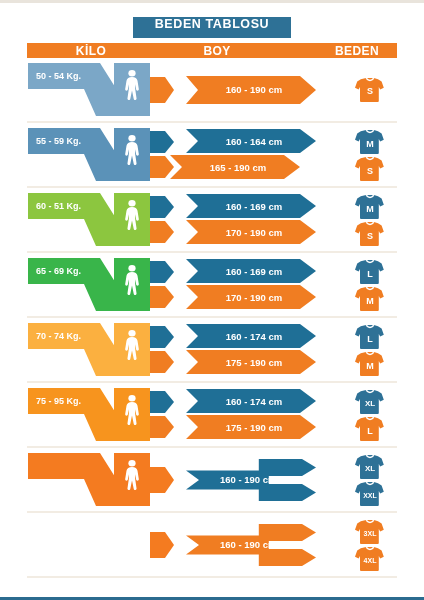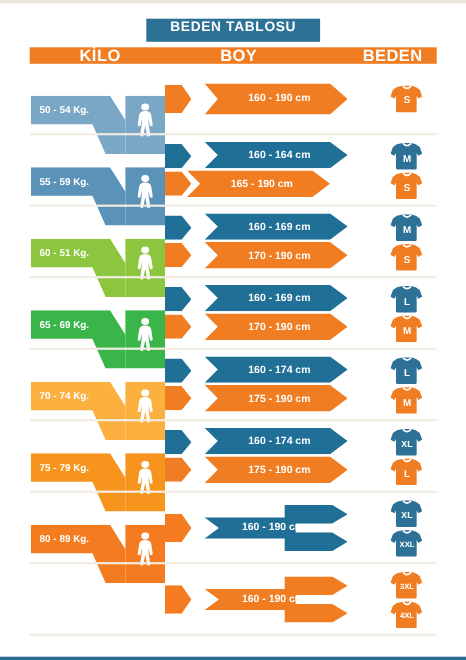--- a/index.html
+++ b/index.html
@@ -43,42 +43,42 @@
   
   .col-header {
     position: absolute;
     left: 27px; top: 43px;
     width: 370px; height: 15px;
     background: #f07d22;
   }
   .col-header .ch {
     position: absolute; top: 0; height: 15px;
     display: flex; align-items: center; justify-content: center;
-    color: #ffffff; font-size: 15px; font-weight: bold;
+    color: #ffffff; font-size: 12px; font-weight: bold;
     letter-spacing: 0.4px;
   }
   .ch-kilo  { left: 18px;  width: 92px; }
   .ch-boy   { left: 140px; width: 100px; }
   .ch-beden { left: 292px; width: 76px; }
 
   
   .row {
     position: absolute;
     left: 0; width: 424px;
   }
   .divider {
     position: absolute; left: 27px;
     width: 370px; height: 2px;
     background: #f2ece3;
   }
 
   
   .weight-wrap {
     position: absolute;
-    left: 28px; top: 0; margin-top: 24px;
+    left: 28px; top: 0;
   }
   .weight-svg { display: block; }
   .weight-label {
     position: absolute;
     left: 8px; top: 4px;
     width: 74px; height: 18px;
     display: flex; align-items: center;
     color: #ffffff;
     font-size: 9px; font-weight: bold;
     white-space: nowrap;
@@ -411,21 +411,21 @@
           <div class="slabel sz1">M</div>
         </div>
       </div>
       <div class="row" style="top: 385px; height: 65px;">
         <div class="divider" style="top: -4px;"></div>
         <div class="weight-wrap" style="top: 3px;">
           <div class="weight-svg"><svg width="122" height="53" viewBox="0 0 122 53">
               <polygon points="0,0 72,0 86,22.259999999999998 86,53 68,53 56,26 0,26" fill="#f7941e"></polygon>
               <rect x="86" y="0" width="36" height="53" fill="#f7941e"></rect>
             </svg></div>
-          <div class="weight-label">75 - 79 Kg.</div>
+          <div class="weight-label">75 - 95 Kg.</div>
           <div class="fig-box" style="left: 86px; top: 0px; height: 53px;">
             <svg width="20" height="44" viewBox="0 0 20 44">
               <g fill="#ffffff" transform="scale(1,0.88)">
                 <circle cx="10" cy="6" r="3.6"></circle>
                 <path d="M10 10.2c-3.2 0-5.1 1.6-5.5 4.2L3.2 24c-.15 1.1.55 1.8 1.35 1.8.7 0 1.15-.5 1.3-1.25l1.1-6.1v4.3l-1.5 12c-.1 1.0.6 1.7 1.45 1.7.8 0 1.3-.55 1.4-1.4l1.7-9.6 1.7 9.6c.15.85.6 1.4 1.4 1.4.85 0 1.55-.7 1.45-1.7l-1.5-12v-4.3l1.1 6.1c.15.75.6 1.25 1.3 1.25.8 0 1.5-.7 1.35-1.8l-1.3-9.6c-.4-2.6-2.3-4.2-5.5-4.2z"></path>
               </g>
             </svg>
           </div>
         </div>
         <div class="conn" style="left: 150px; top: 6px;">
@@ -469,21 +469,20 @@
           <div class="slabel sz1">L</div>
         </div>
       </div>
       <div class="row" style="top: 450px; height: 65px;">
         <div class="divider" style="top: -4px;"></div>
         <div class="weight-wrap" style="top: 3px;">
           <div class="weight-svg"><svg width="122" height="53" viewBox="0 0 122 53">
               <polygon points="0,0 72,0 86,22.259999999999998 86,53 68,53 56,26 0,26" fill="#f47b20"></polygon>
               <rect x="86" y="0" width="36" height="53" fill="#f47b20"></rect>
             </svg></div>
-          <div class="weight-label">80 - 89 Kg.</div>
           <div class="fig-box" style="left: 86px; top: 0px; height: 53px;">
             <svg width="20" height="44" viewBox="0 0 20 44">
               <g fill="#ffffff" transform="scale(1,0.88)">
                 <circle cx="10" cy="6" r="3.6"></circle>
                 <path d="M10 10.2c-3.2 0-5.1 1.6-5.5 4.2L3.2 24c-.15 1.1.55 1.8 1.35 1.8.7 0 1.15-.5 1.3-1.25l1.1-6.1v4.3l-1.5 12c-.1 1.0.6 1.7 1.45 1.7.8 0 1.3-.55 1.4-1.4l1.7-9.6 1.7 9.6c.15.85.6 1.4 1.4 1.4.85 0 1.55-.7 1.45-1.7l-1.5-12v-4.3l1.1 6.1c.15.75.6 1.25 1.3 1.25.8 0 1.5-.7 1.35-1.8l-1.3-9.6c-.4-2.6-2.3-4.2-5.5-4.2z"></path>
               </g>
             </svg>
           </div>
         </div>
         <div class="conn" style="left: 150px; top: 16.5px;">

